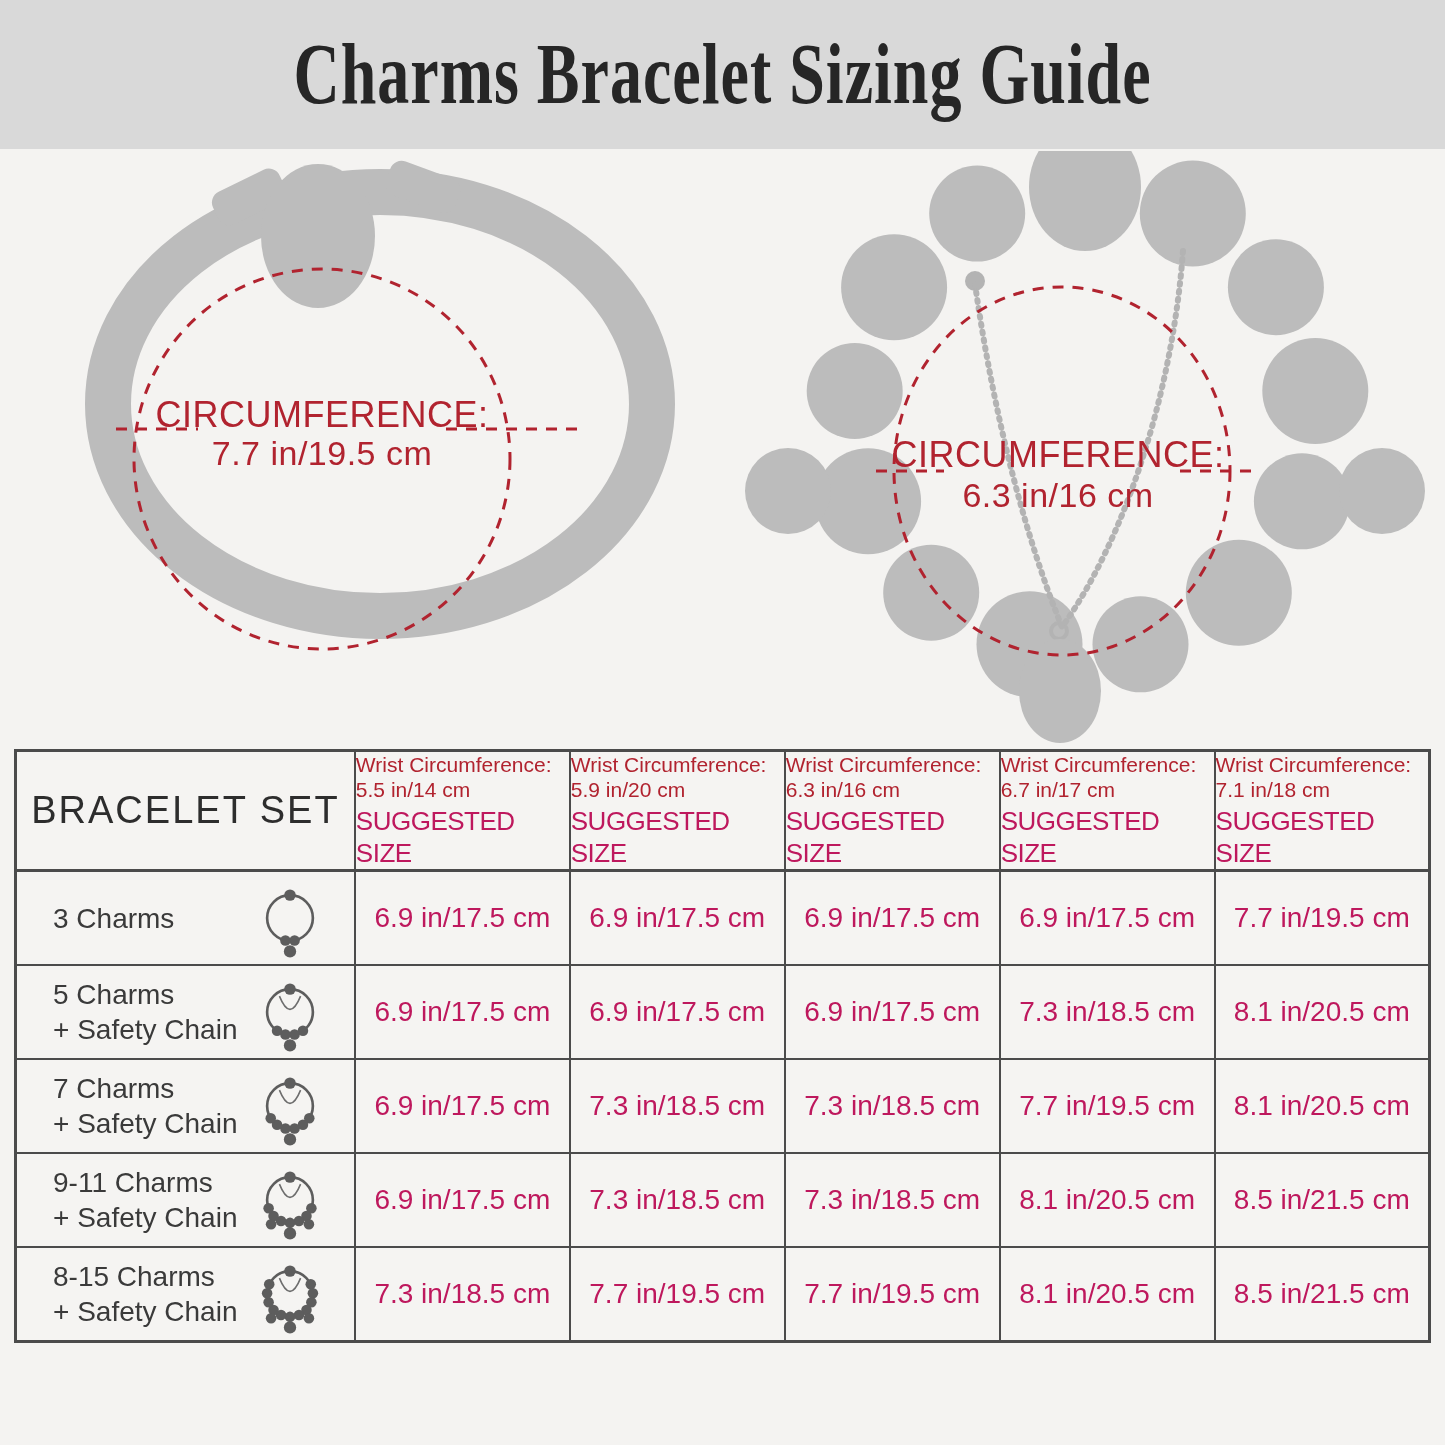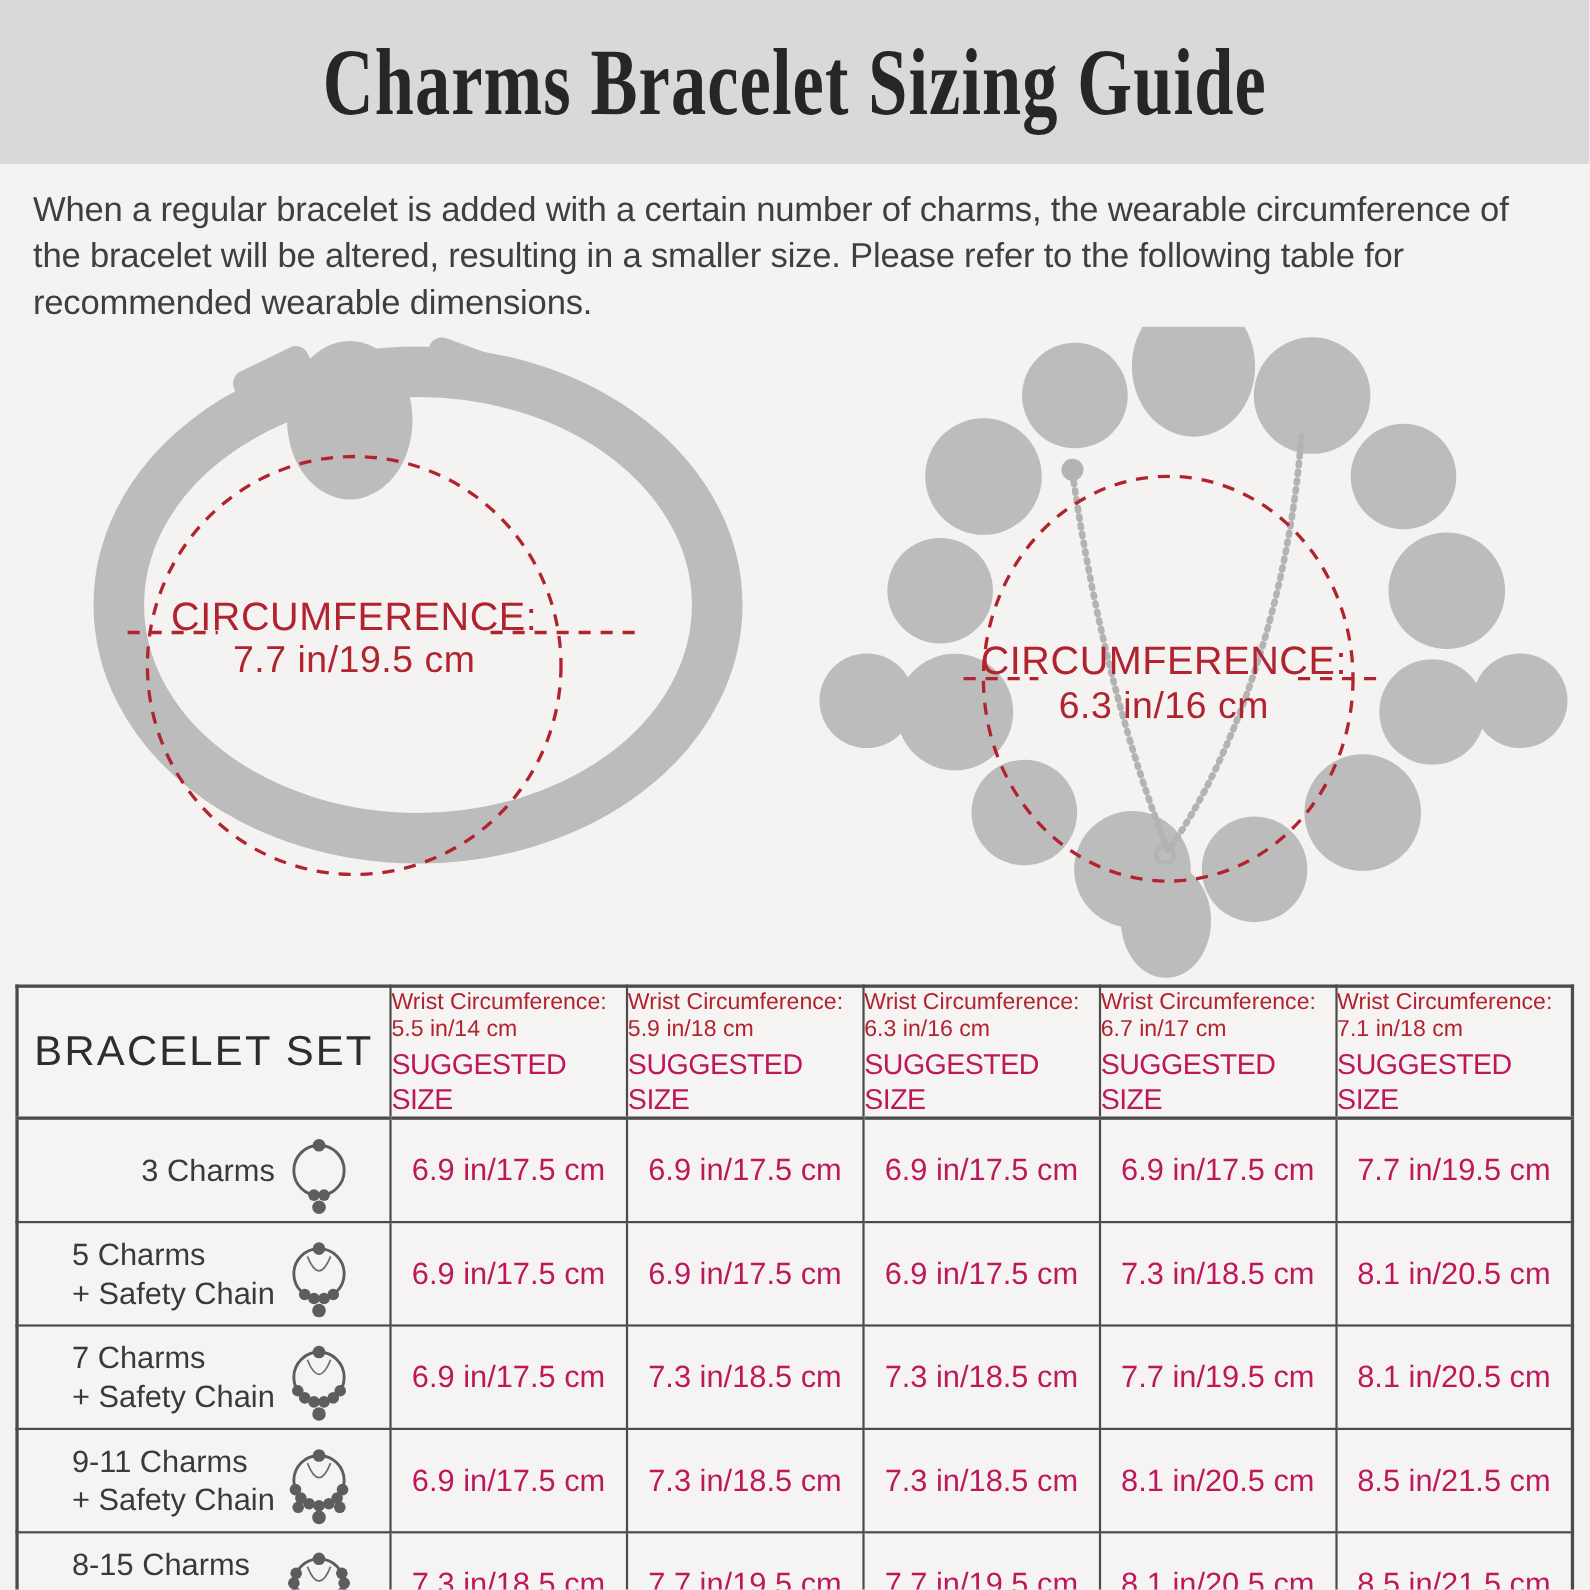--- a/index.html
+++ b/index.html
@@ -53,36 +53,35 @@
   col.c-set{width:24%;}
   col.c-size{width:15.2%;}
   .set-header{
     font-size:38px;font-weight:400;color:#2d2d2d;letter-spacing:2px;text-align:center;
   }
   .wrist-header{padding:0 6px 0 14px;text-align:left;font-weight:400;}
   .wrist-header .wrist{color:#b1232f;font-size:21px;line-height:25px;}
   .wrist-header .sugg{color:#be185d;font-size:26px;line-height:32px;margin-top:3px;letter-spacing:-0.5px;}
   td.value-cell{height:92px;text-align:center;font-size:28px;color:#be185d;}
   td.set-cell{height:92px;}
-  .set-flex{display:flex;align-items:center;justify-content:flex-end;padding:0 24px 0 36px;}
+  .set-flex{display:flex;align-items:center;justify-content:space-between;padding:0 24px 0 36px;}
   .set-label{font-size:28px;line-height:35px;color:#3a3a3a;}
   .set-label div:empty{display:none;}
   .row-icon{width:80px;height:88px;flex:0 0 auto;}
   .row-icon svg{width:80px;height:88px;display:block;}
 </style>
 </head>
 <body>
 
 <div class="page">
 
   <header class="banner">
     <h1>Charms Bracelet Sizing Guide</h1>
   </header>
 
-  <p class="intro">When a regular bracelet is added with a certain number of charms, the wearable circumference of the bracelet will be altered, resulting in a smaller size. Please refer to the following table for recommended wearable dimensions.</p>
 
   <section class="figures">
     <svg viewBox="0 272 1445 596" xmlns="http://www.w3.org/2000/svg">
 
       <g>
         <ellipse cx="380" cy="525" rx="272" ry="212" fill="none" stroke="#bcbcbc" stroke-width="46"></ellipse>
         <rect x="212" y="300" width="74" height="36" rx="12" fill="#bcbcbc" transform="rotate(-26 249 318)"></rect>
         <rect x="386" y="290" width="74" height="36" rx="12" fill="#bcbcbc" transform="rotate(20 423 308)"></rect>
         <ellipse cx="318" cy="357" rx="57" ry="72" fill="#bcbcbc"></ellipse>
         <ellipse cx="322" cy="580" rx="188" ry="190" fill="none" stroke="#b1232f" stroke-width="3" stroke-dasharray="11 9"></ellipse>
@@ -139,21 +138,21 @@
     <thead>
       <tr>
         <th class="set-header">BRACELET SET</th>
         <th class="wrist-header">
           <div class="wrist">Wrist Circumference:</div>
           <div class="wrist">5.5 in/14 cm</div>
           <div class="sugg">SUGGESTED SIZE</div>
         </th>
         <th class="wrist-header">
           <div class="wrist">Wrist Circumference:</div>
-          <div class="wrist">5.9 in/18 cm</div>
+          <div class="wrist">5.9 in/20 cm</div>
           <div class="sugg">SUGGESTED SIZE</div>
         </th>
         <th class="wrist-header">
           <div class="wrist">Wrist Circumference:</div>
           <div class="wrist">6.3 in/16 cm</div>
           <div class="sugg">SUGGESTED SIZE</div>
         </th>
         <th class="wrist-header">
           <div class="wrist">Wrist Circumference:</div>
           <div class="wrist">6.7 in/17 cm</div>

